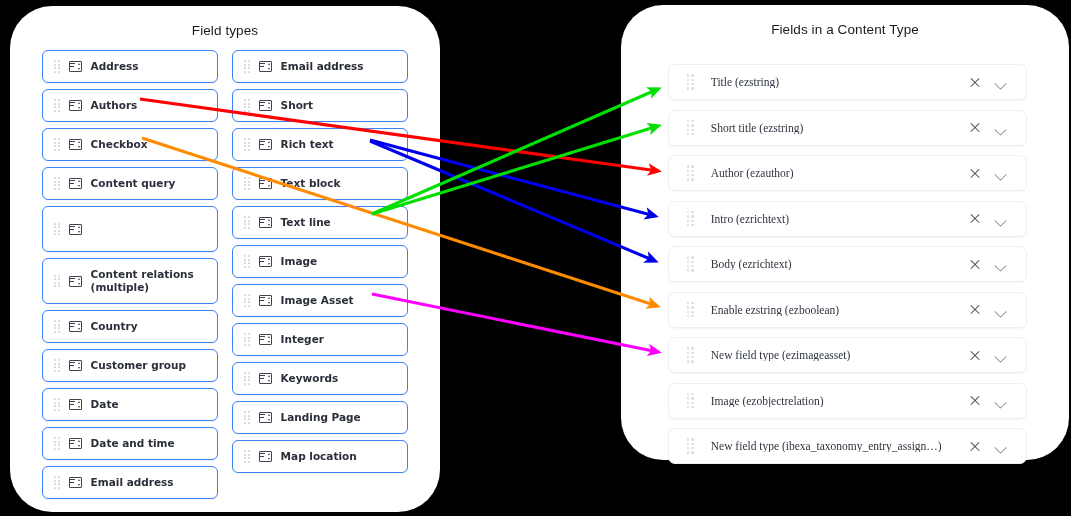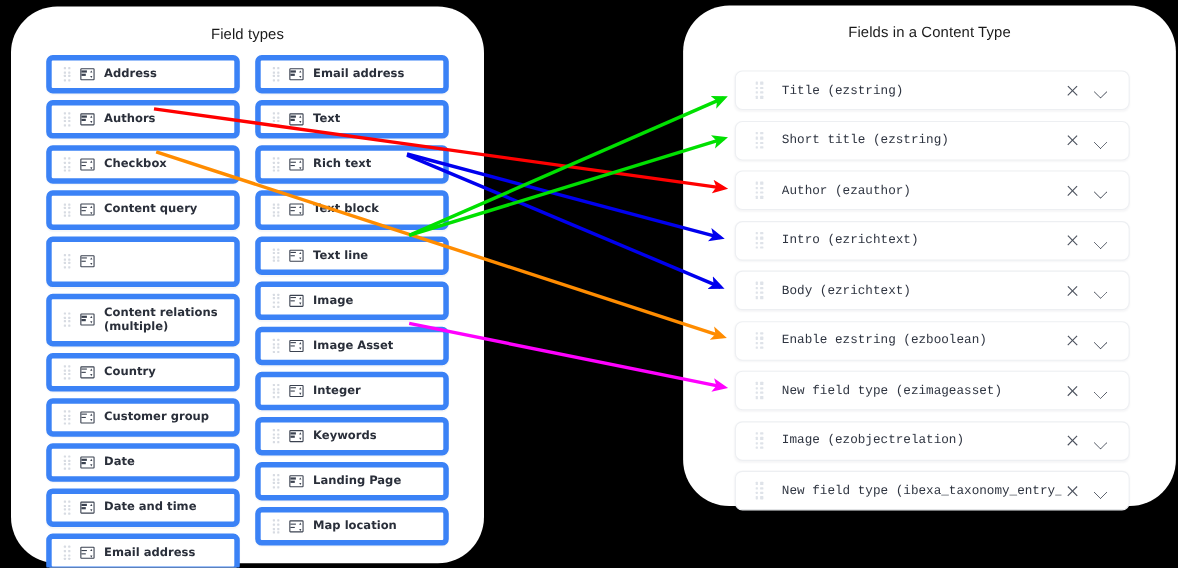--- a/index.html
+++ b/index.html
@@ -70,21 +70,21 @@
     width: 176px;
   }
   .ft-card {
     box-sizing: border-box;
     min-height: 33px;
     display: flex;
     align-items: center;
     gap: 9px;
     padding: 6px 10px 6px 11px;
     background: #ffffff;
-    border: 5px solid #3b82f6;
+    border: 1px solid #3b82f6;
     border-radius: 6px;
     box-shadow: 0 1px 1px rgba(20,30,60,0.035);
   }
   .ft-card.tall { min-height: 46px; }
   .ft-label {
     font-size: 10.5px;
     font-weight: bold;
     color: #2a2f3a;
     line-height: 1.25;
     font-family: "DejaVu Sans", sans-serif;
@@ -179,21 +179,21 @@
     background: #ffffff;
     border: 1px solid #edeff2;
     border-radius: 7px;
     padding: 0 14px 0 18px;
     box-shadow: 0 1px 2px rgba(20,30,60,0.04);
   }
   .cf-label {
     margin-left: 17px;
     font-size: 11.5px;
     color: #2e3440;
-    font-family: Liberation Mono, monospace;
+    font-family: Liberation Serif, serif;
     white-space: nowrap;
     overflow: hidden;
   }
   .cf-spacer { flex: 1 1 auto; }
   .cf-x {
     width: 20px;
     height: 20px;
     position: relative;
     flex: 0 0 auto;
   }
@@ -498,21 +498,21 @@
               <i></i>
               <i></i>
             </span>
             <span class="ftype-icon">
               <span class="bx"></span>
               <span class="bar"></span>
               <span class="bar2"></span>
               <span class="caret"></span>
               <span class="caret2"></span>
             </span>
-            <span class="ft-label">Text</span>
+            <span class="ft-label">Short</span>
           </div>
           <div class="ft-card">
             <span class="grip">
               <i></i>
               <i></i>
               <i></i>
               <i></i>
               <i></i>
               <i></i>
               <i></i>

